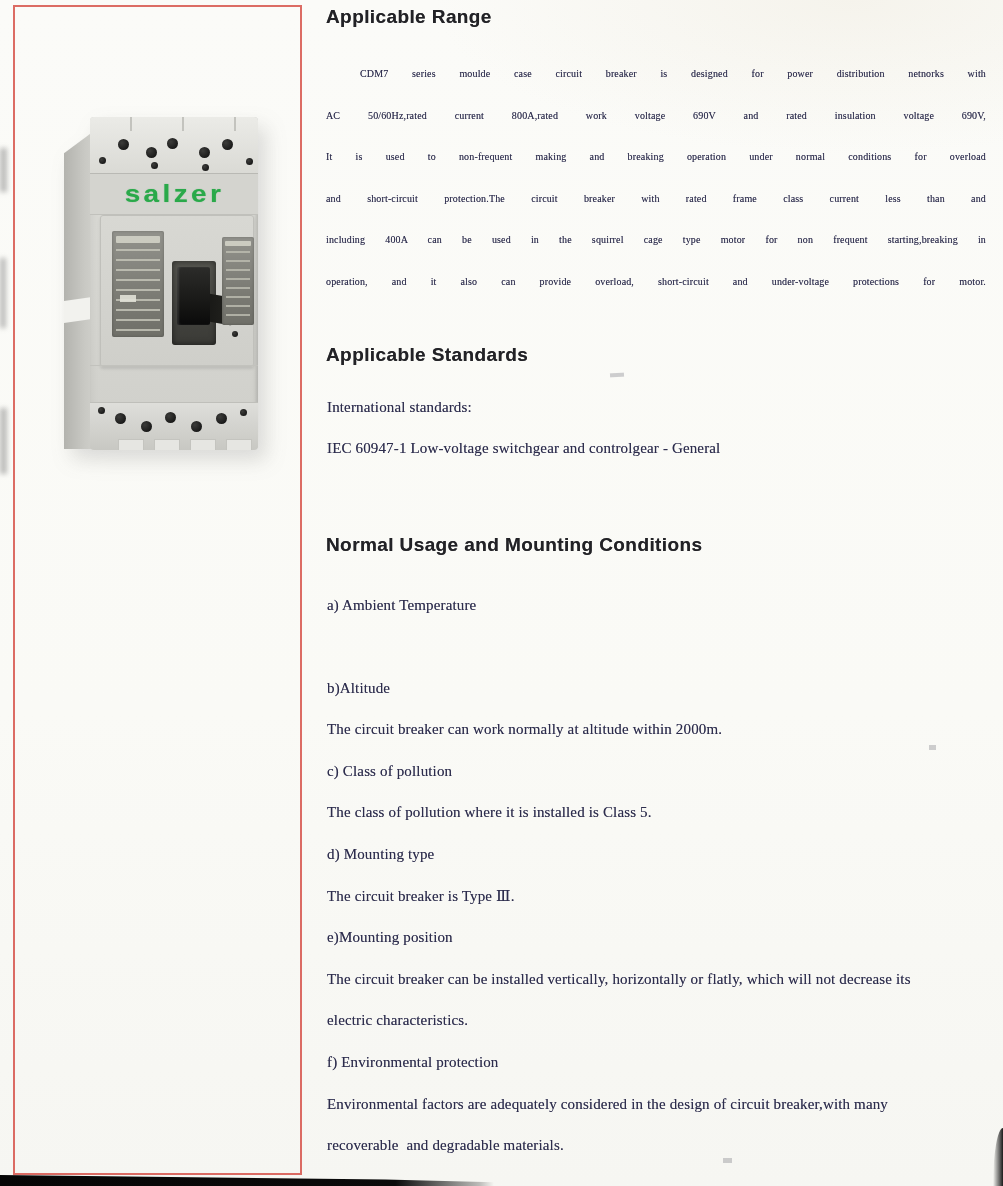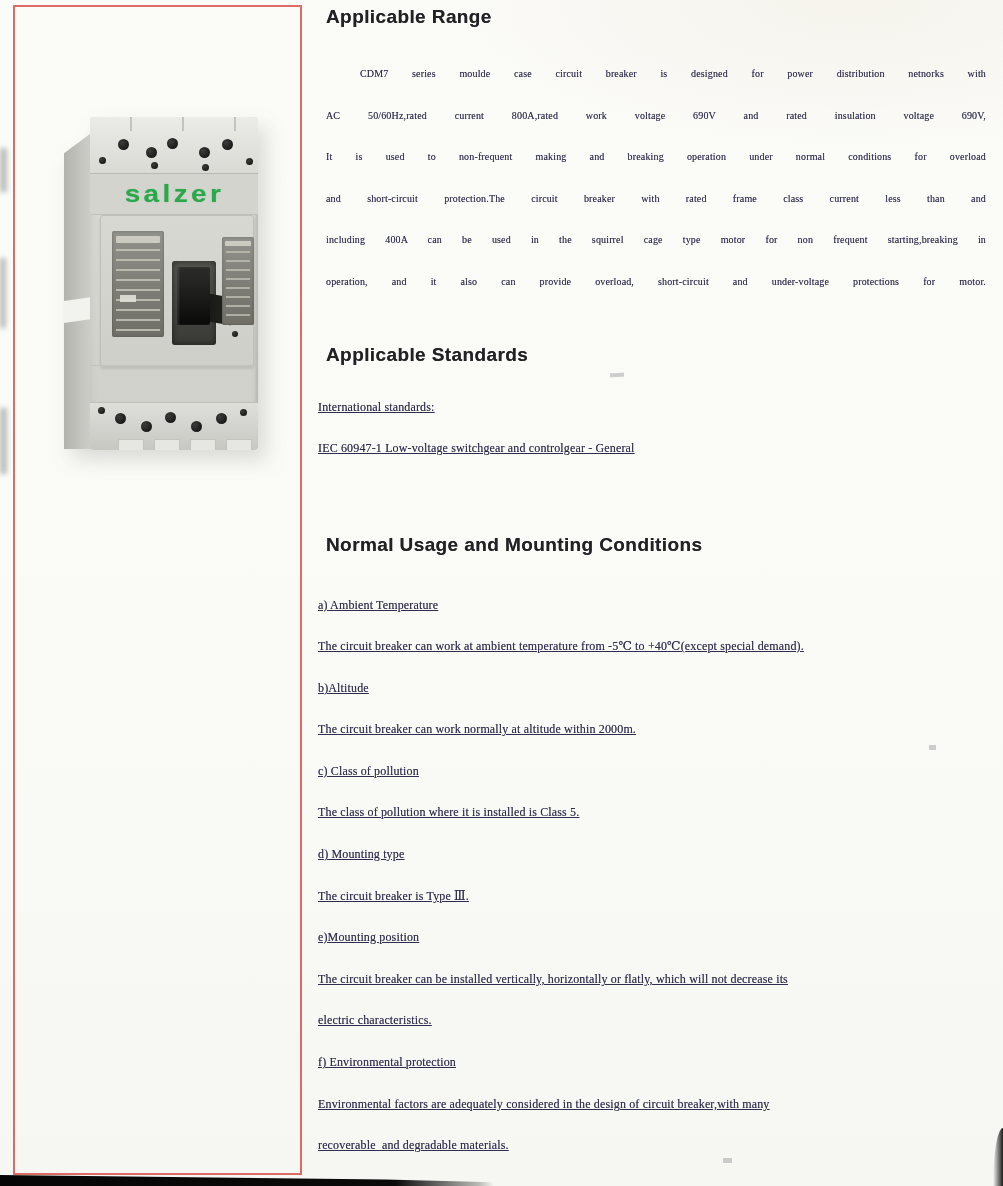--- a/index.html
+++ b/index.html
@@ -112,25 +112,24 @@
 
   
   .h{
     position:absolute;left:326px;
     font-family:Liberation Sans, sans-serif;
     font-weight:bold;font-size:19px;color:#222226;
     letter-spacing:0.4px;white-space:pre;
     text-shadow:0 0 0.5px rgba(30,30,35,0.6);
   }
   .tline{
-    position:absolute;left:318px;
-    font-size:12px;color:#2d2d4d;line-height:22px;height:22px;
+    position:absolute;left:327px;
+    font-size:15px;color:#2d2d4d;line-height:22px;height:22px;
     white-space:pre;letter-spacing:0.15px;
     text-shadow:0 0 0.5px rgba(45,45,80,0.55);
-    text-decoration:underline;
   }
   .jline{
     position:absolute;left:326px;width:660px;
     font-size:10px;color:#2d2d4d;line-height:22px;height:22px;overflow:hidden;
     text-align:justify;text-align-last:justify;letter-spacing:0.15px;
     text-shadow:0 0 0.5px rgba(45,45,80,0.55);
   }
   .indent{text-indent:34px;}
 
   
@@ -224,21 +223,20 @@
   <div class="jline" style="top:188px">and short-circuit protection.The circuit breaker with rated frame class current less than and</div>
   <div class="jline" style="top:229px">including 400A can be used in the squirrel cage type motor for non frequent starting,breaking in</div>
   <div class="jline" style="top:271px">operation, and it also can provide overload, short-circuit and under-voltage protections for motor.</div>
 
   <div class="h" style="top:344px">Applicable Standards</div>
   <div class="tline" style="top:396px">International standards:</div>
   <div class="tline" style="top:437px">IEC 60947-1 Low-voltage switchgear and controlgear - General</div>
 
   <div class="h" style="top:534px">Normal Usage and Mounting Conditions</div>
   <div class="tline" style="top:594px">a) Ambient Temperature</div>
-  <div class="tline" style="top:635px">The circuit breaker can work at ambient temperature from -5℃ to +40℃(except special demand).</div>
   <div class="tline" style="top:677px">b)Altitude</div>
   <div class="tline" style="top:718px">The circuit breaker can work normally at altitude within 2000m.</div>
   <div class="tline" style="top:760px">c) Class of pollution</div>
   <div class="tline" style="top:801px">The class of pollution where it is installed is Class 5.</div>
   <div class="tline" style="top:843px">d) Mounting type</div>
   <div class="tline" style="top:885px">The circuit breaker is Type Ⅲ.</div>
   <div class="tline" style="top:926px">e)Mounting position</div>
   <div class="tline" style="top:968px">The circuit breaker can be installed vertically, horizontally or flatly, which will not decrease its</div>
   <div class="tline" style="top:1009px">electric characteristics.</div>
   <div class="tline" style="top:1051px">f) Environmental protection</div>

